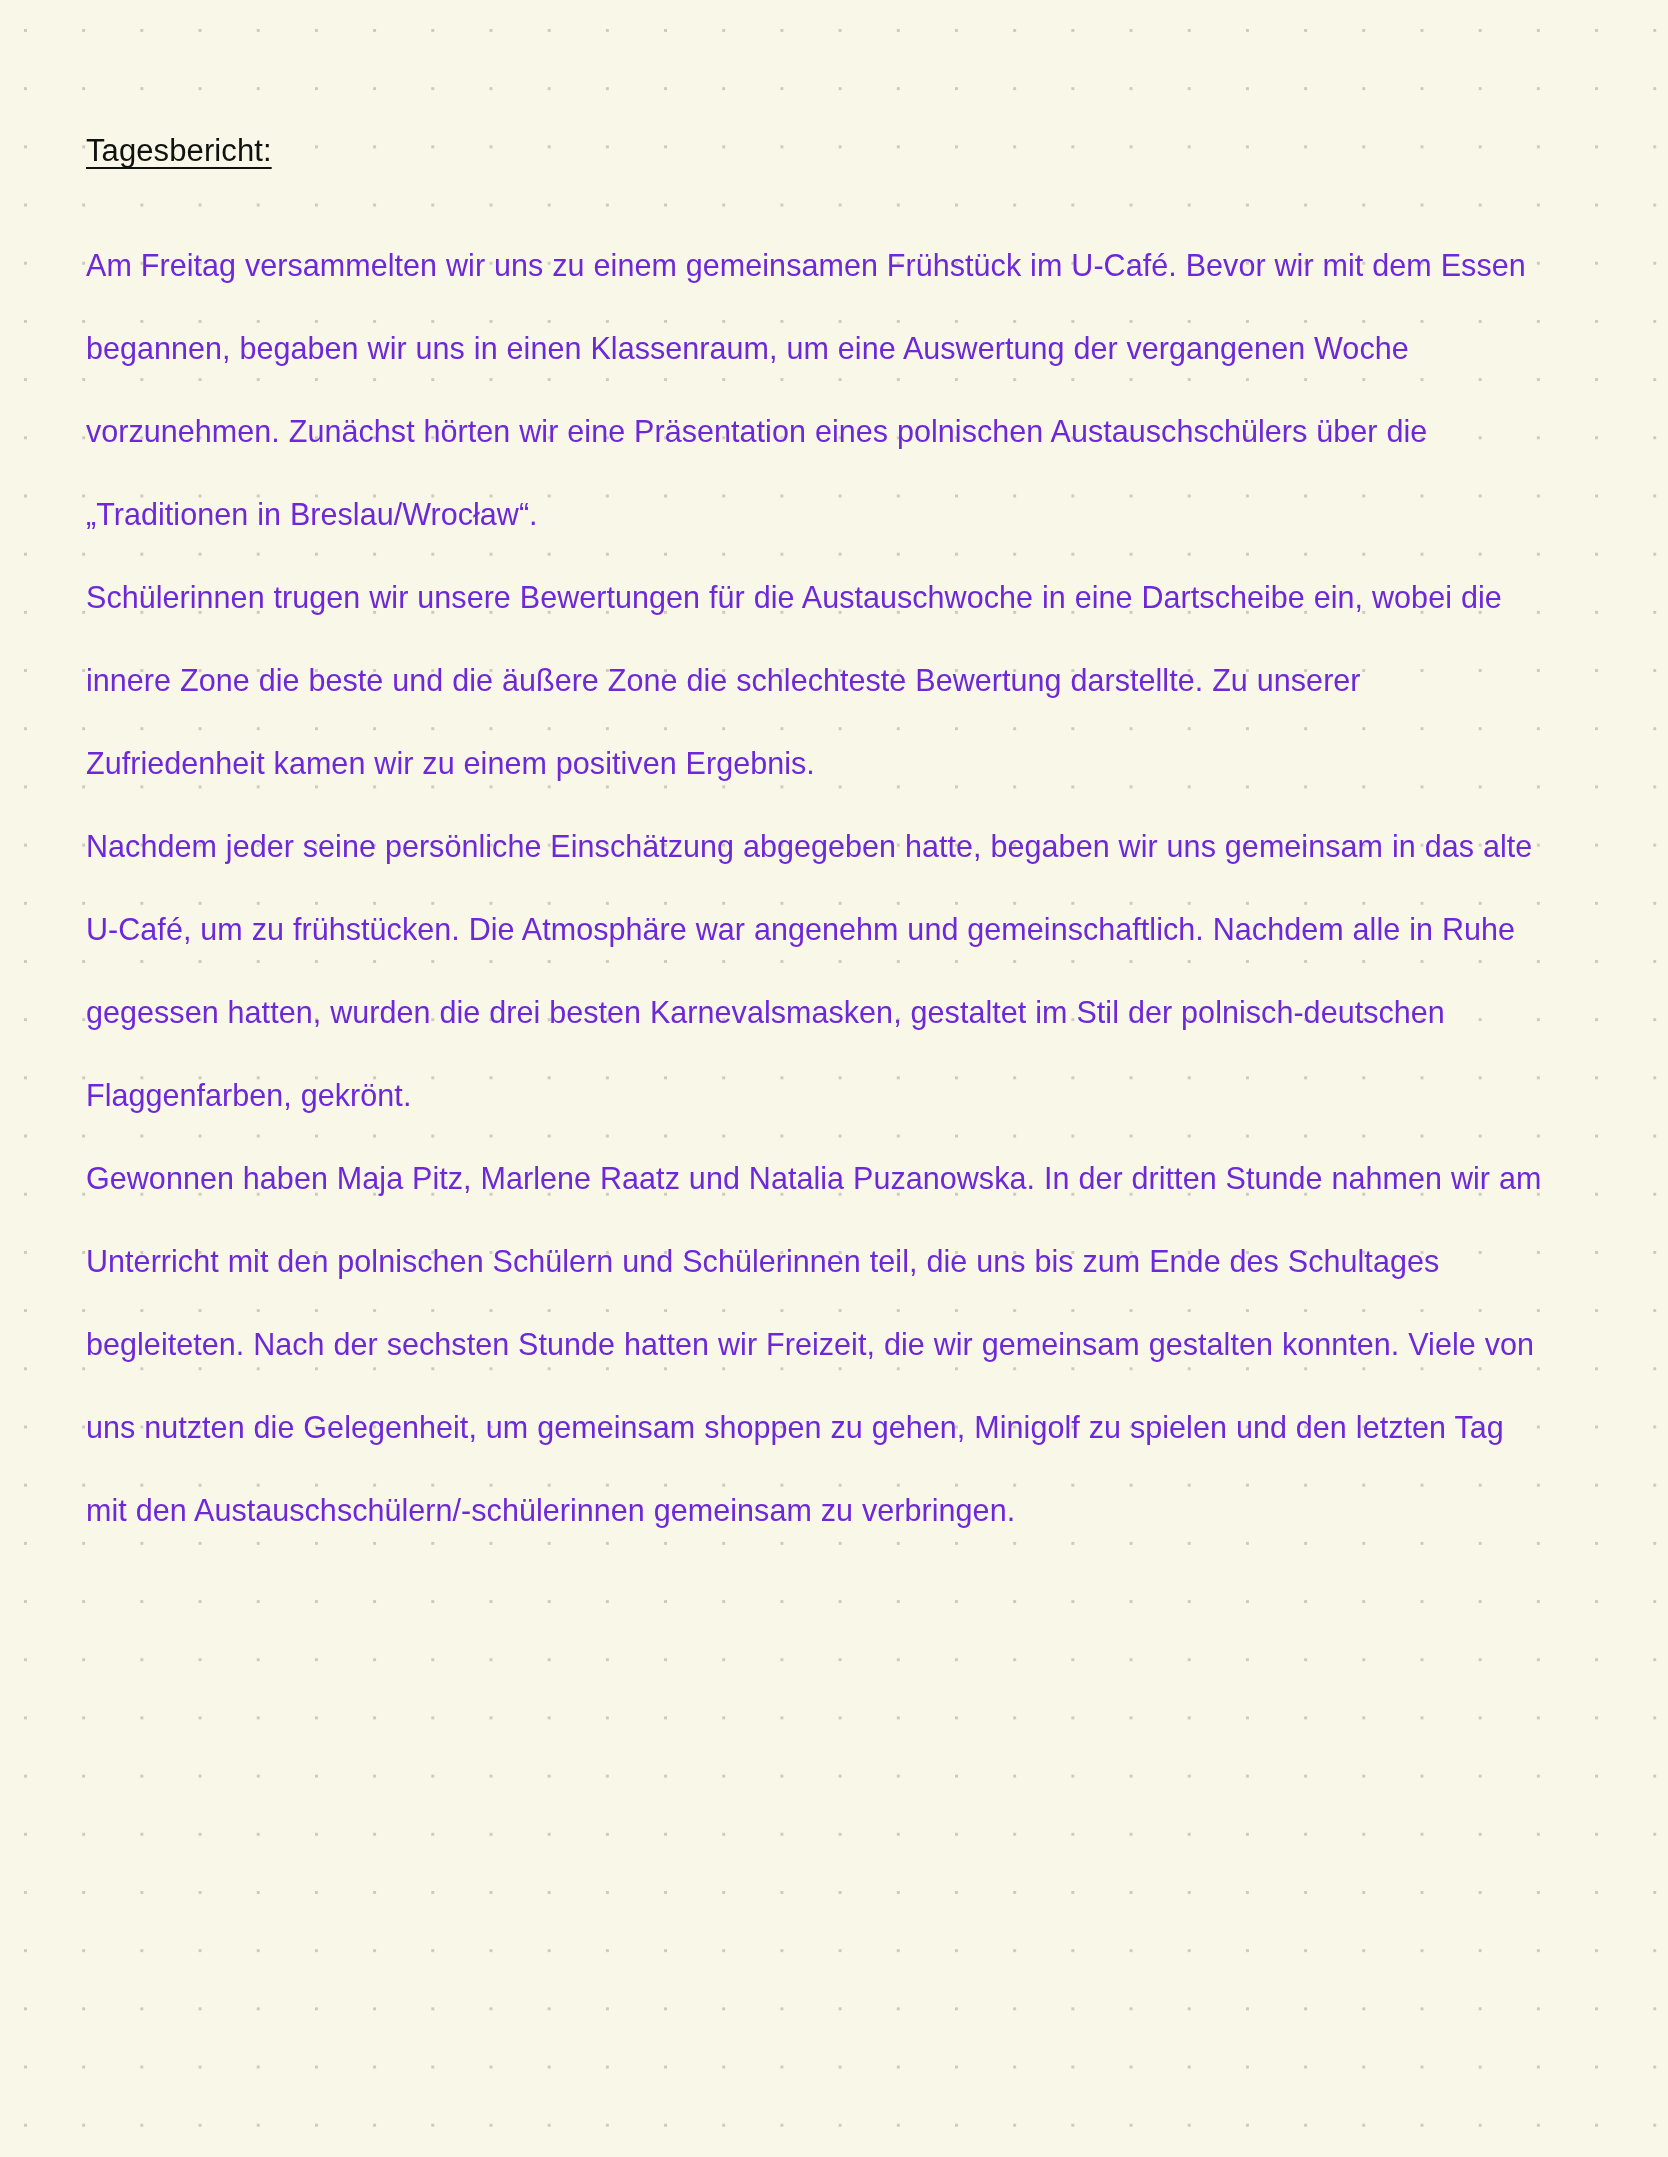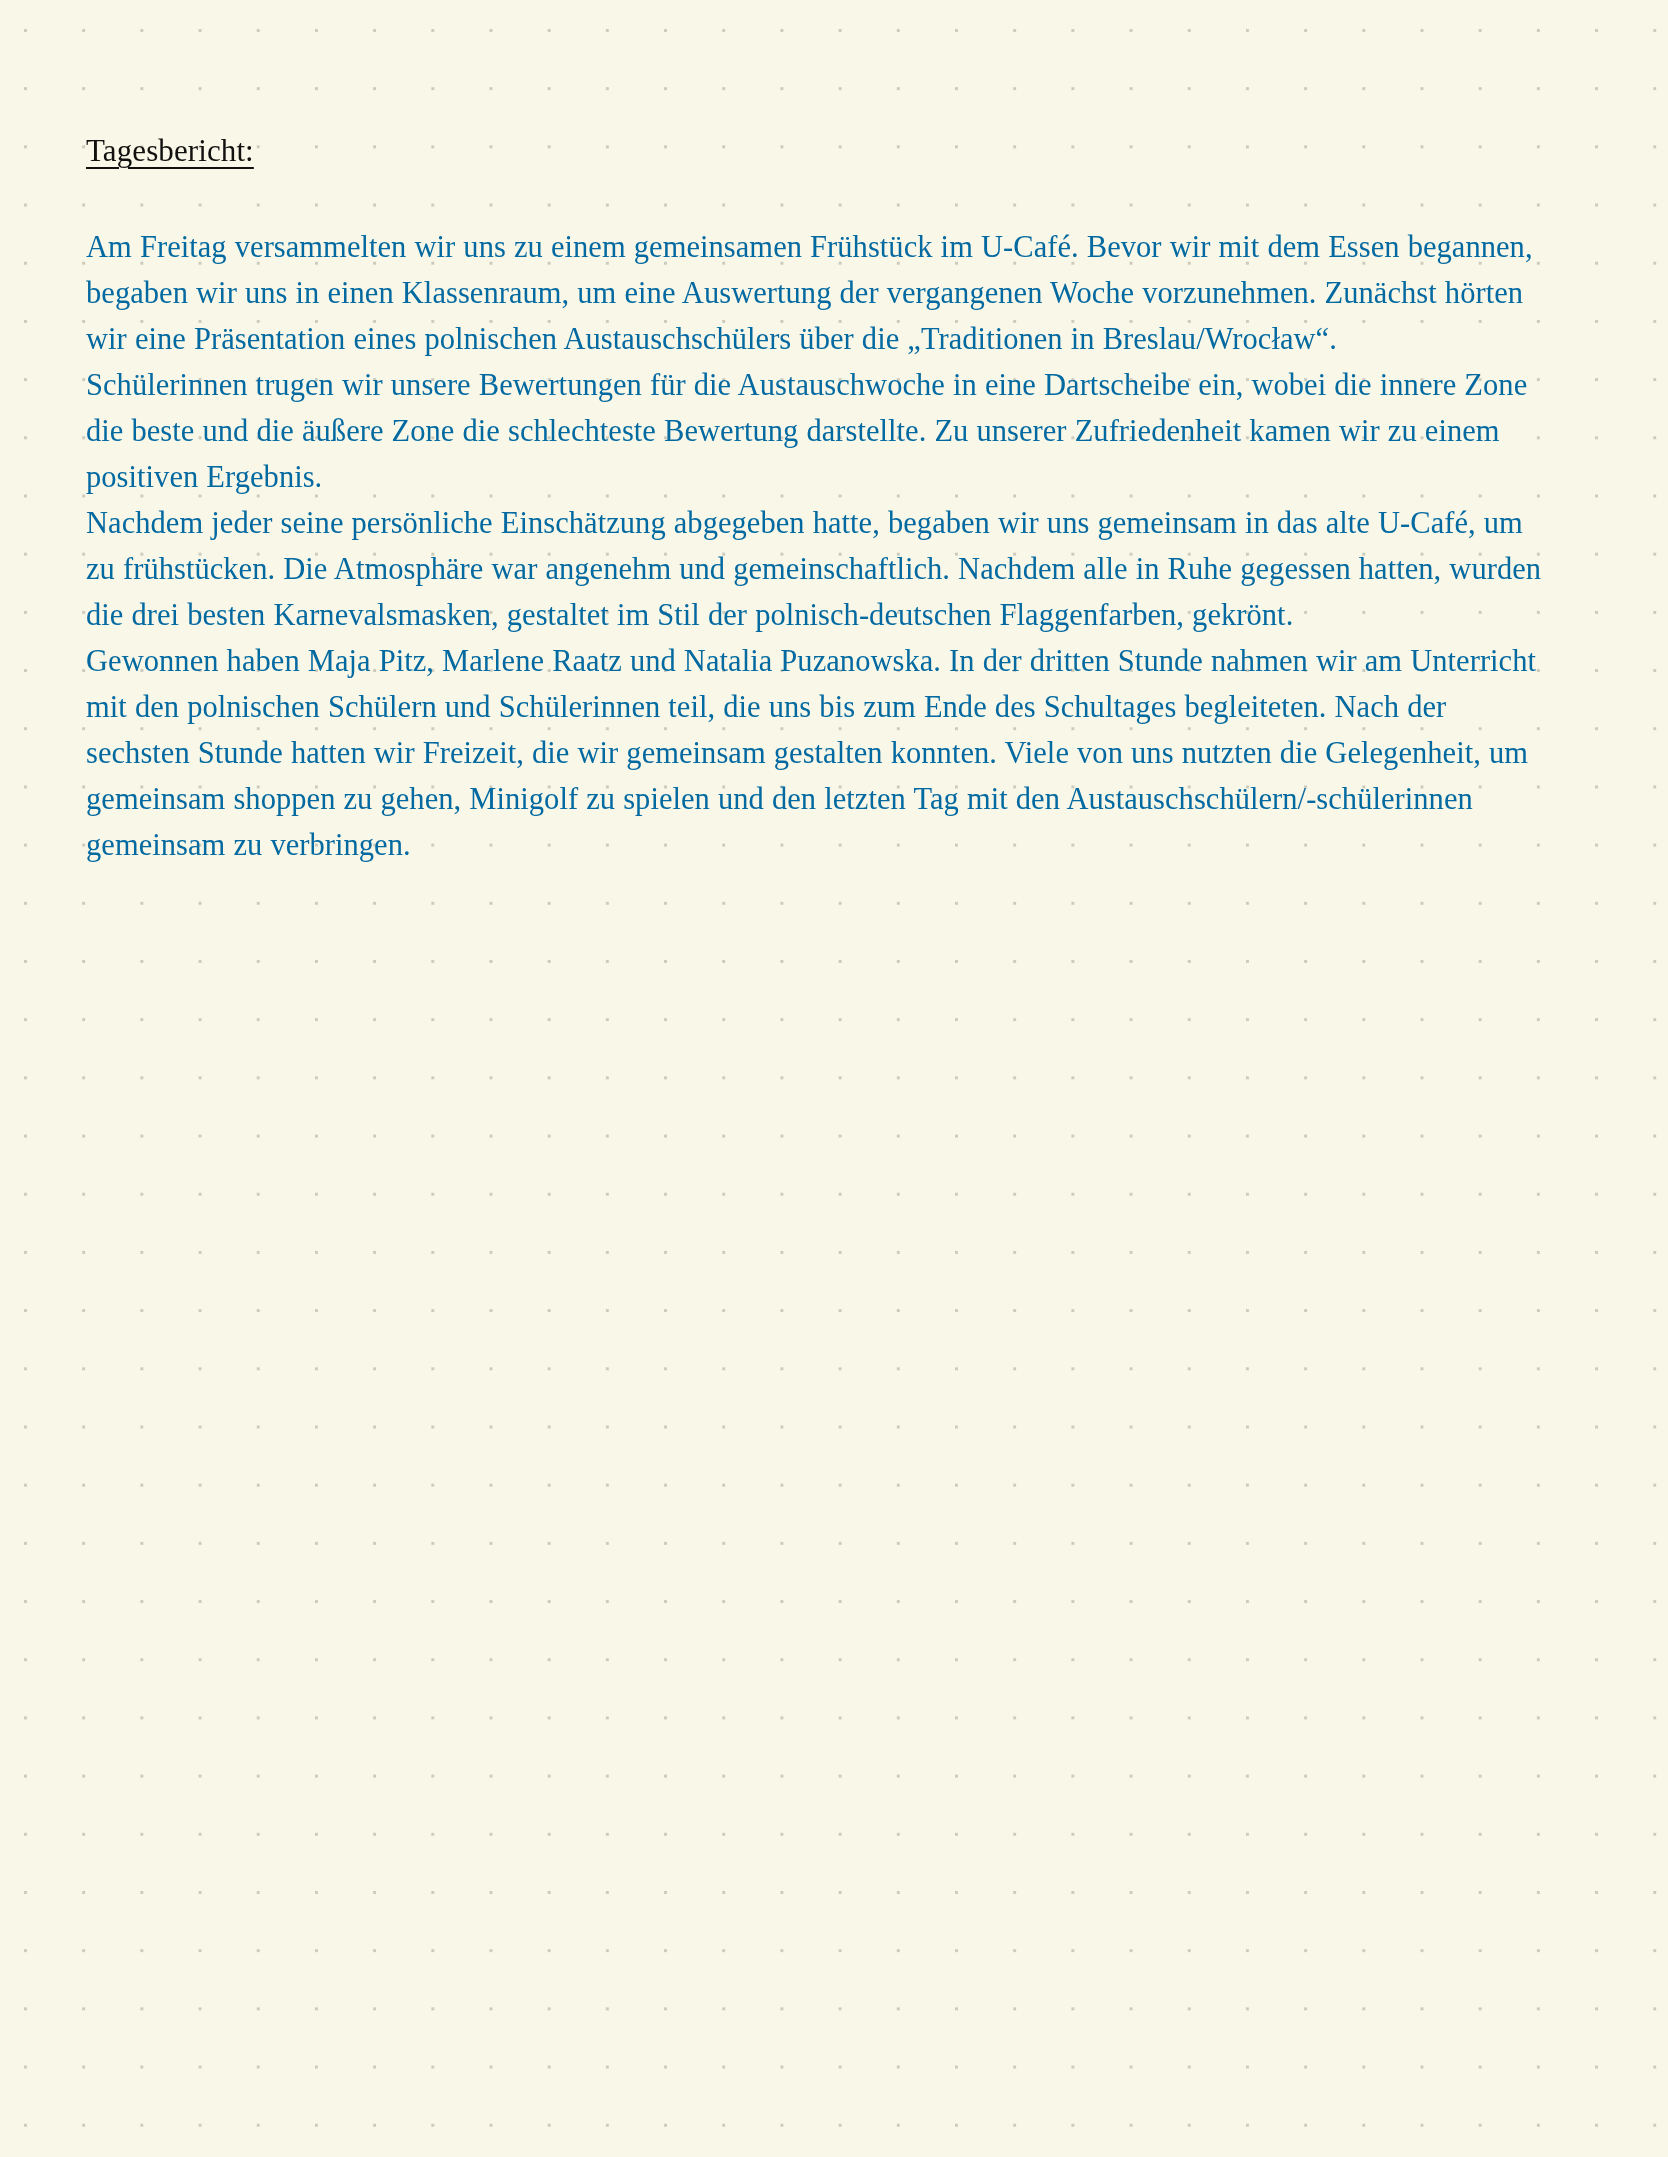--- a/index.html
+++ b/index.html
@@ -18,21 +18,20 @@
     -webkit-font-smoothing: antialiased;
     overflow: hidden;
   }
 
   .page {
     position: relative;
     width: 1668px;
     height: 2157px;
     box-sizing: border-box;
     padding: 132px 120px 0 86px;
-    font-family: Liberation Serif, serif;
   }
 
   .doc-title {
     font-size: 31px;
     line-height: 38px;
     letter-spacing: 0.1px;
     text-decoration: underline;
     text-underline-offset: 6px;
     text-decoration-thickness: 2px;
     margin: 0 0 0 0;
@@ -40,24 +39,24 @@
     color: #111110;
   }
 
   .body-block {
     margin-top: 54px;
     max-width: 1470px;
   }
 
   .para {
     font-size: 30.5px;
-    line-height: 46px;
+    line-height: 83px;
     letter-spacing: 0.05px;
     margin: 0;
-    color: #0369a1;
+    color: #6d28d9;
     white-space: pre-wrap;
     word-spacing: 0.4px;
   }
 </style>
 </head>
 <body>
 
 <div class="page">
 
   <h1 class="doc-title">Tagesbericht:</h1>

